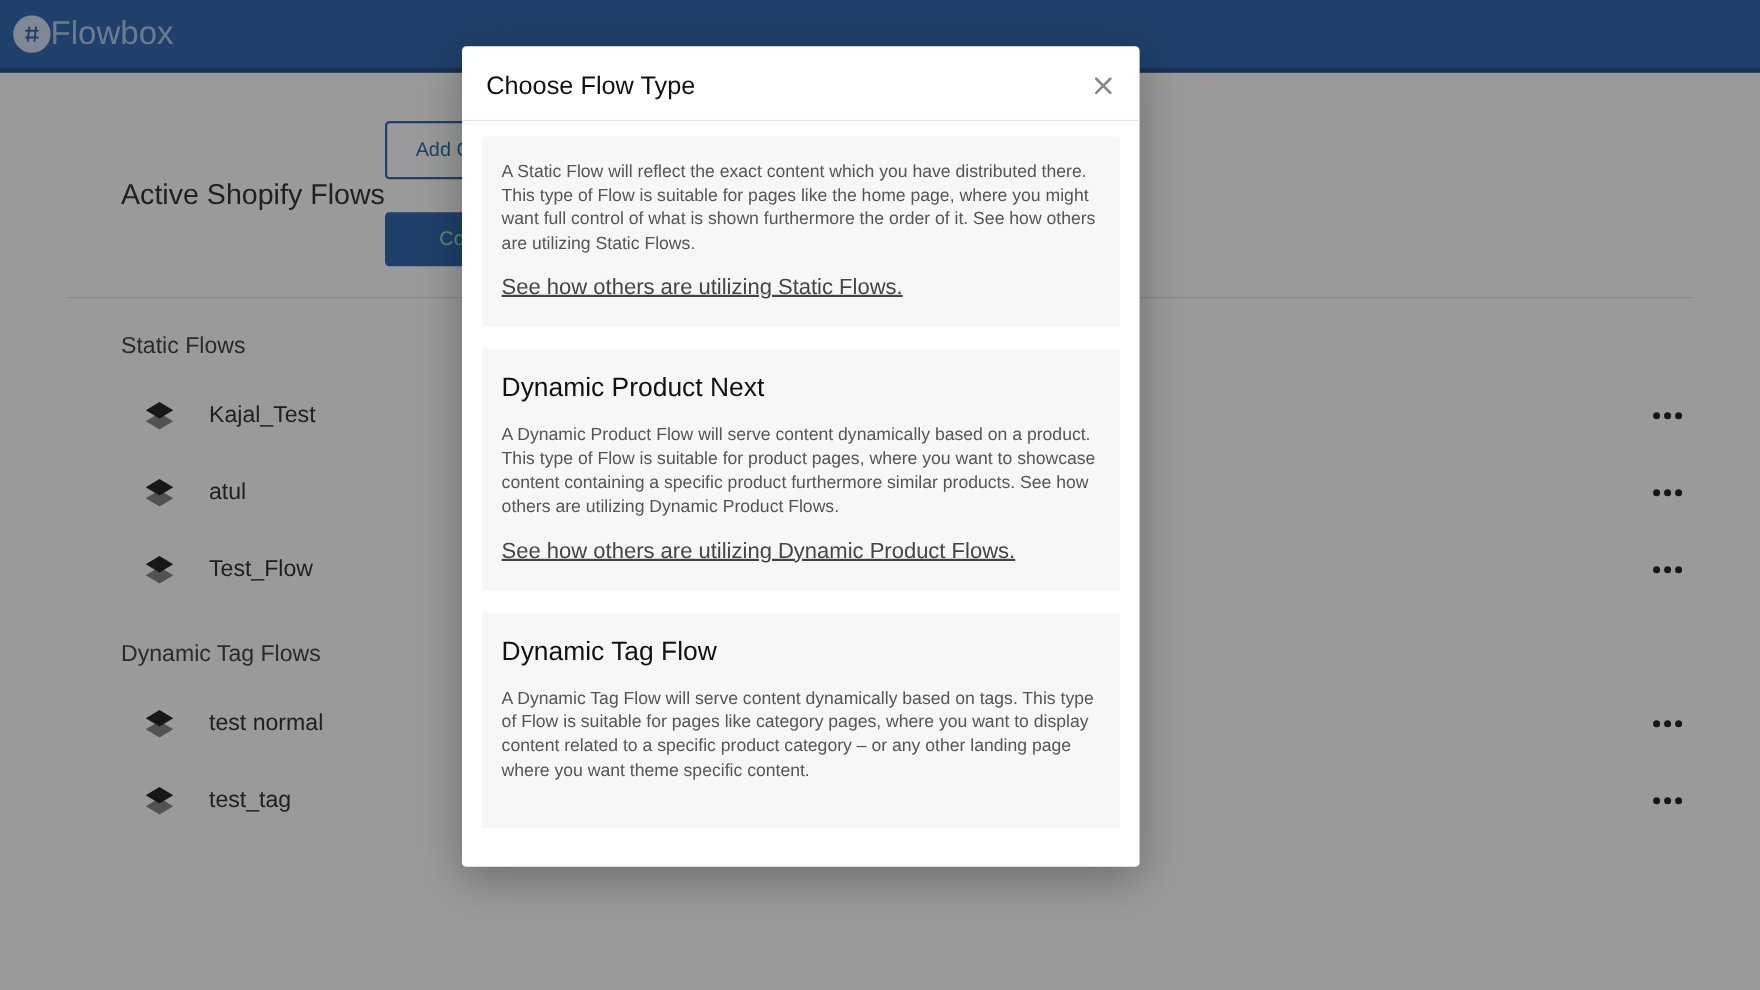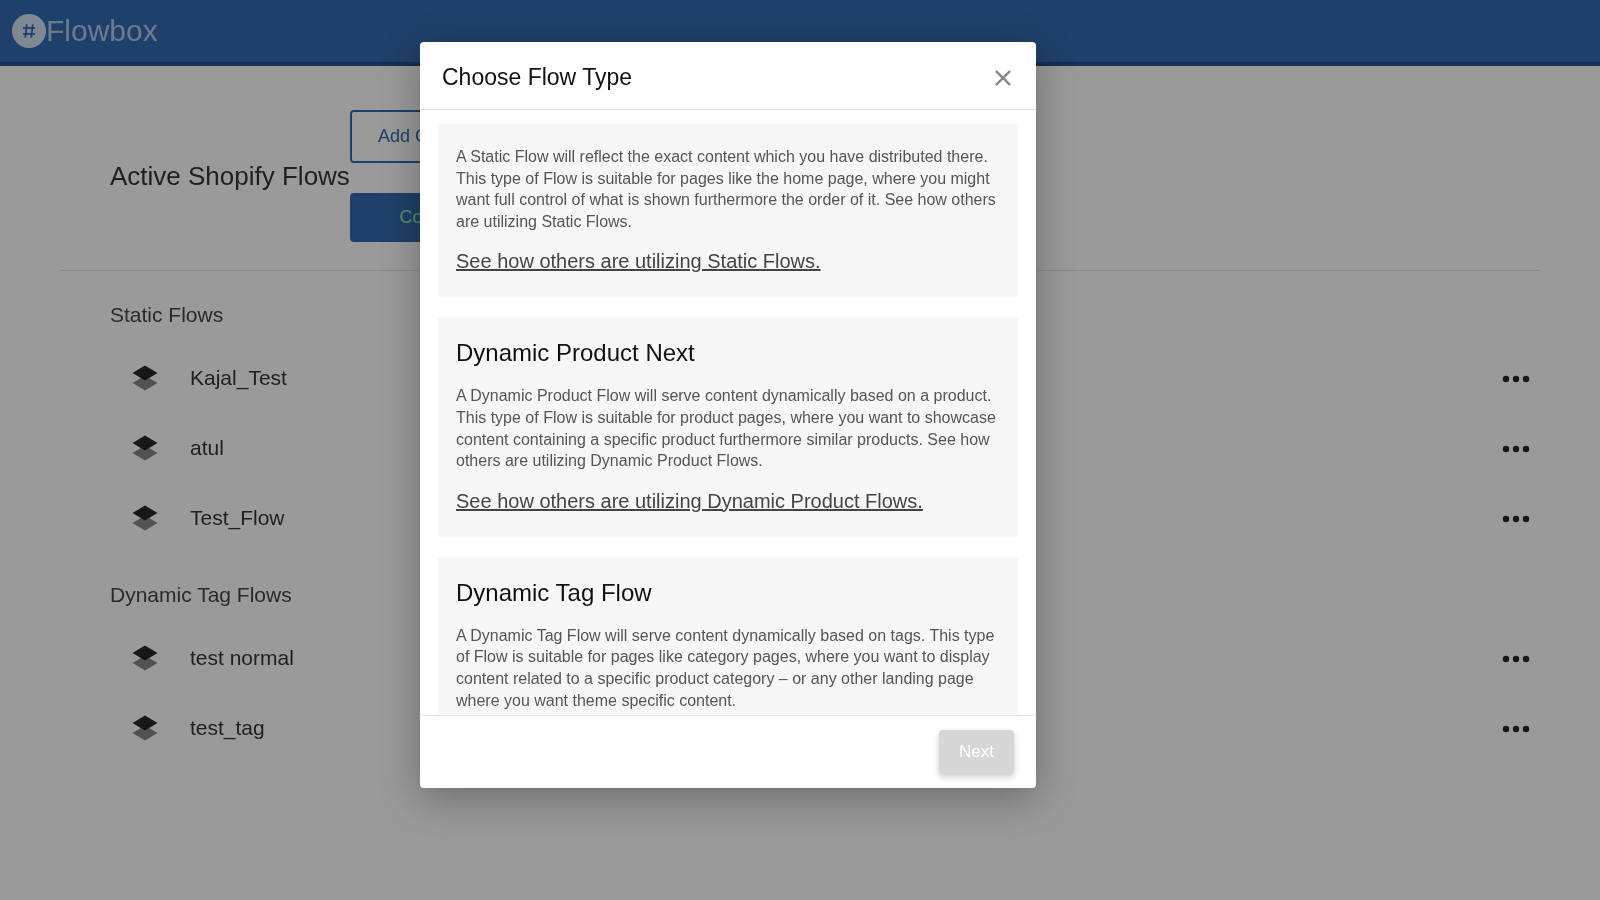--- a/index.html
+++ b/index.html
@@ -319,16 +319,13 @@
     </div>
 
     <div class="option">
       <h3>Dynamic Tag Flow</h3>
       <p>A Dynamic Tag Flow will serve content dynamically based on tags. This type of Flow is suitable for pages like category pages, where you want to display content related to a specific product category – or any other landing page where you want theme specific content.</p>
 
     </div>
 
   </div>
 
-  <div class="modal-foot">
-    <button class="next-btn" disabled="">Next</button>
-  </div>
 </div>
 
 </body></html>

